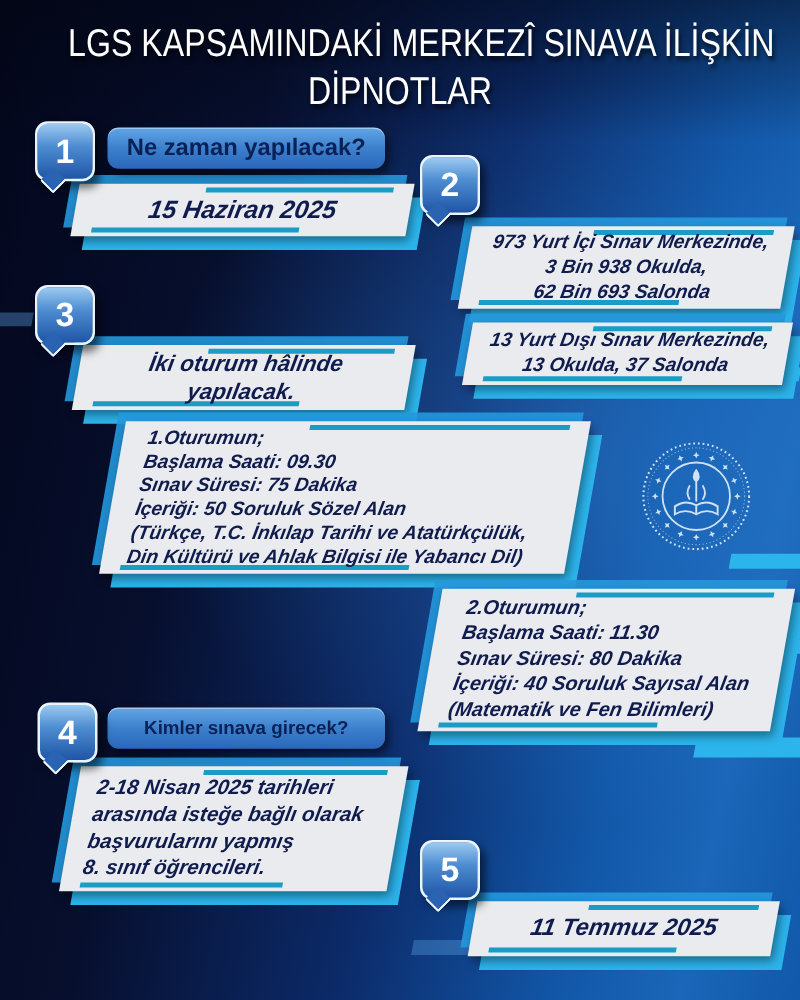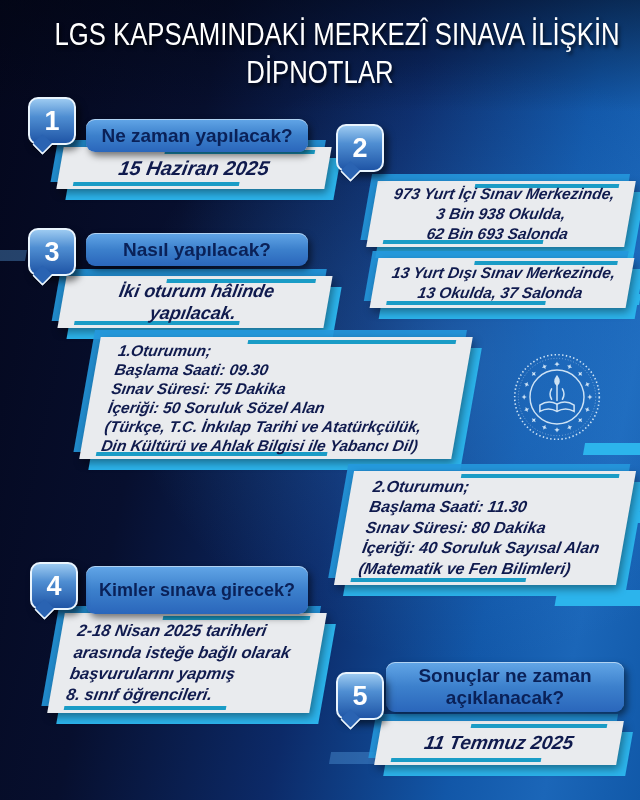--- a/index.html
+++ b/index.html
@@ -67,21 +67,21 @@
   <div class="stripe dim" style="left:-8px;top:250px;width:34px;height:11px;"></div>
   <div class="stripe" style="left:598px;top:294px;width:42px;height:11px;"></div>
   <div class="stripe" style="left:584px;top:443px;width:58px;height:12px;"></div>
   <div class="stripe" style="left:610px;top:512px;width:34px;height:11px;"></div>
   <div class="stripe" style="left:556px;top:590px;width:92px;height:16px;"></div>
   <div class="stripe dim" style="left:330px;top:752px;width:200px;height:12px;"></div>
 
   <div class="badge" style="left:28px;top:97px;">
     <span>1</span>
   </div>
-  <div class="banner" style="left:86px;top:102px;width:222px;height:33px;margin-top:17px;">
+  <div class="banner" style="left:86px;top:102px;width:222px;height:33px;">
     <span>Ne zaman yapılacak?</span>
   </div>
   <div class="abox" style="left:60px;top:147px;width:268px;height:42px;">
     <div class="face">
       <div class="content" style="font-size:20px;">
         <span class="ln">15 Haziran 2025</span>
       </div>
     </div>
   </div>
 
@@ -101,23 +101,20 @@
     <div class="face">
       <div class="content" style="font-size:15.5px;line-height:1.3;">
         <span class="ln">13 Yurt Dışı Sınav Merkezinde,</span>
         <span class="ln">13 Okulda, 37 Salonda</span>
       </div>
     </div>
   </div>
 
   <div class="badge" style="left:28px;top:228px;">
     <span>3</span>
-  </div>
-  <div class="banner" style="left:86px;top:233px;width:222px;height:33px;">
-    <span>Nasıl yapılacak?</span>
   </div>
   <div class="abox" style="left:62px;top:276px;width:266px;height:52px;">
     <div class="face">
       <div class="content" style="font-size:18px;line-height:1.25;">
         <span class="ln">İki oturum hâlinde</span>
         <span class="ln">yapılacak.</span>
       </div>
     </div>
   </div>
 
@@ -176,40 +173,37 @@
         <span class="ln">Sınav Süresi: 80 Dakika</span>
         <span class="ln">İçeriği: 40 Soruluk Sayısal Alan</span>
         <span class="ln">(Matematik ve Fen Bilimleri)</span>
       </div>
     </div>
   </div>
 
   <div class="badge" style="left:30px;top:562px;">
     <span>4</span>
   </div>
-  <div class="banner" style="left:86px;top:566px;width:222px;height:48px;font-size:18px;justify-content:center;">
+  <div class="banner" style="left:86px;top:566px;width:222px;height:33px;font-size:15px;justify-content:center;">
     <span>Kimler sınava girecek?</span>
   </div>
   <div class="abox" style="left:56px;top:613px;width:262px;height:100px;">
     <div class="face">
       <div class="content left" style="font-size:16.5px;line-height:1.3;padding-left:16px;padding-right:4px;">
         <span class="ln">2-18 Nisan 2025 tarihleri</span>
         <span class="ln">arasında isteğe bağlı olarak</span>
         <span class="ln">başvurularını yapmış</span>
         <span class="ln">8. sınıf öğrencileri.</span>
       </div>
     </div>
   </div>
 
   <div class="badge" style="left:336px;top:672px;">
     <span>5</span>
   </div>
-  <div class="banner" style="left:386px;top:662px;width:238px;height:50px;padding:0 20px;box-sizing:border-box;">
-    <span>Sonuçlar ne zaman açıklanacak?</span>
-  </div>
   <div class="abox" style="left:378px;top:721px;width:242px;height:44px;">
     <div class="face">
       <div class="content" style="font-size:19px;">
         <span class="ln">11 Temmuz 2025</span>
       </div>
     </div>
   </div>
 
 </div>
 

